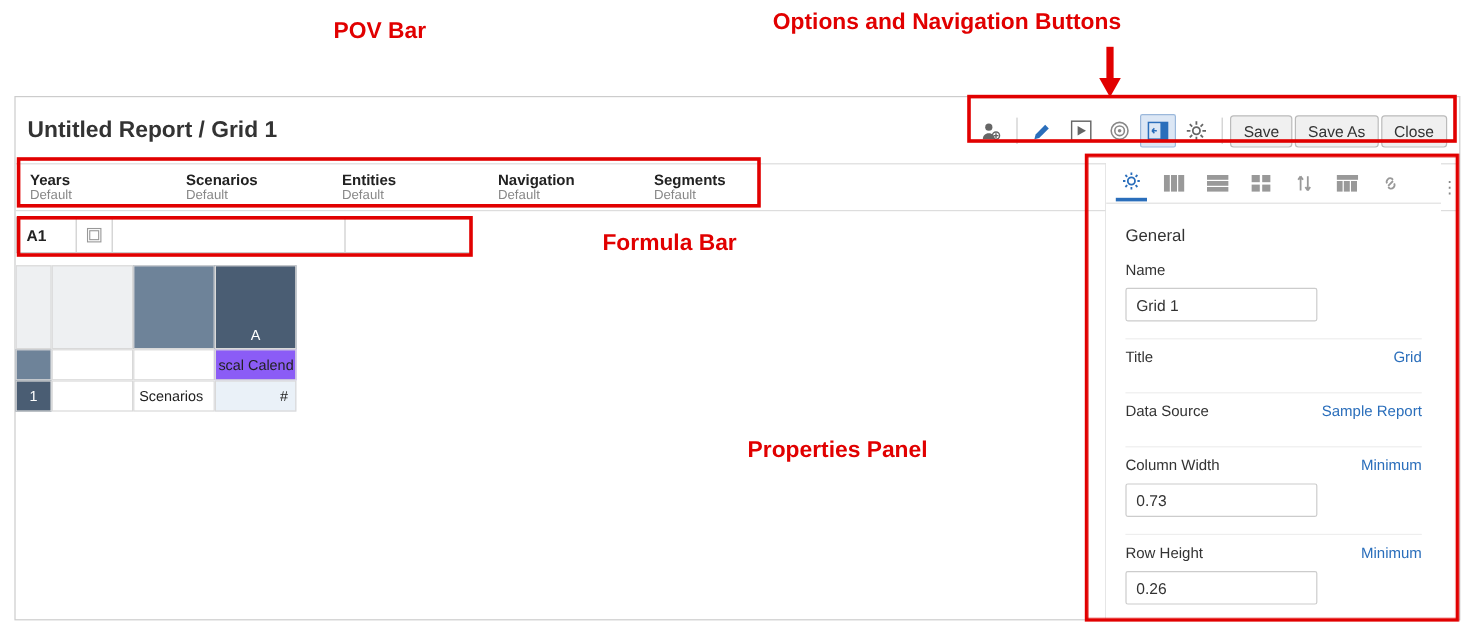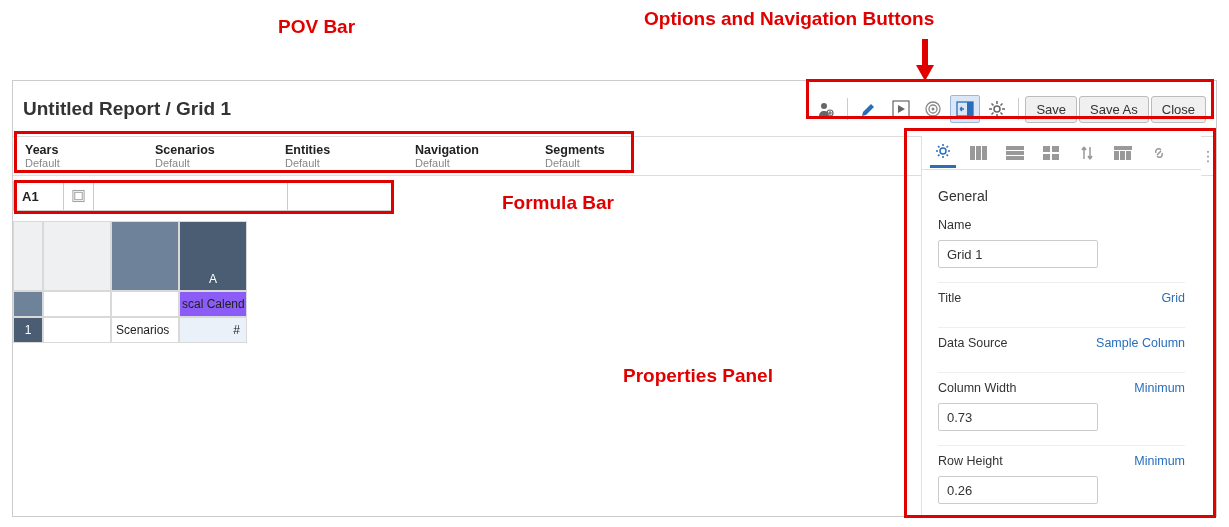--- a/index.html
+++ b/index.html
@@ -250,21 +250,21 @@
       <div class="field">
         <div class="flabel">
           <span>Title</span>
           <span class="flink">Grid</span>
         </div>
       </div>
 
       <div class="field">
         <div class="flabel">
           <span>Data Source</span>
-          <span class="flink">Sample Column</span>
+          <span class="flink">Sample Report</span>
         </div>
       </div>
 
       <div class="field">
         <div class="flabel">
           <span>Column Width</span>
           <span class="flink">Minimum</span>
         </div>
         <input class="finput" value="0.73" style="">
       </div>

